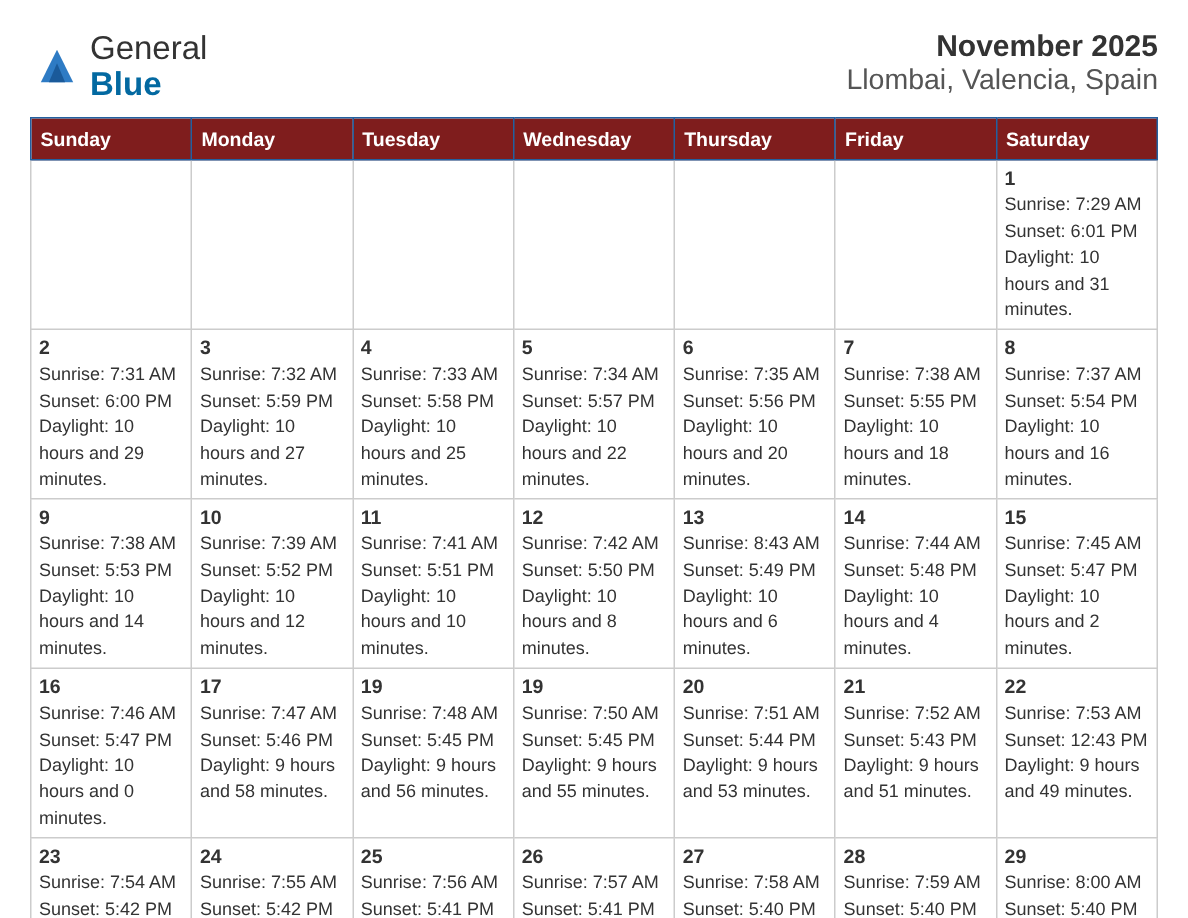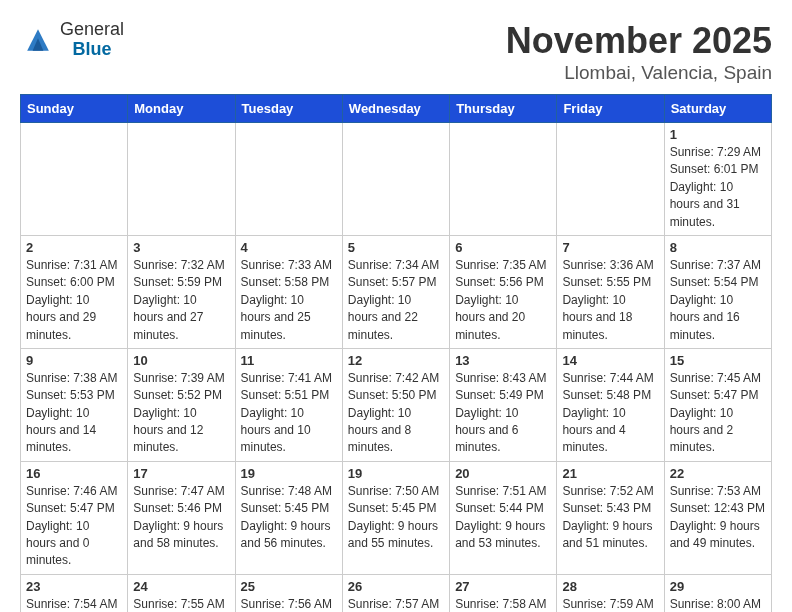--- a/index.html
+++ b/index.html
@@ -15,49 +15,48 @@
       justify-content: space-between;
       align-items: flex-start;
       margin-bottom: 10px;
     }
     .logo {
       display: flex;
       align-items: center;
       gap: 4px;
     }
     .logo-text {
-      font-size: 18px;
+      font-size: 22px;
       line-height: 1.1;
-      text-align: center;
     }
     .logo-general { color: #333; font-weight: normal; }
     .logo-blue { color: #0369a1; font-weight: bold; }
     .logo-icon {
       width: 36px;
       height: 36px;
     }
     .title-block {
       text-align: right;
     }
     .month-title {
-      font-size: 36px;
+      font-size: 20px;
       font-weight: bold;
       color: #333;
     }
     .location {
       font-size: 19px;
       color: #555;
     }
     .calendar {
       width: 100%;
       border-collapse: collapse;
       border: 1px solid #ccc;
     }
     .calendar th {
-      background-color: #1d4ed8;
+      background-color: #7f1d1d;
       color: #fff;
       font-size: 13px;
       font-weight: bold;
       padding: 6px 6px;
       text-align: left;
       border: 1px solid #2260a0;
     }
     .calendar td {
       border: 1px solid #ccc;
       vertical-align: top;
@@ -160,21 +159,21 @@
 Daylight: 10 hours and 22 minutes.</div>
         </td>
         <td>
           <span class="day-number">6</span>
           <div class="day-info">Sunrise: 7:35 AM
 Sunset: 5:56 PM
 Daylight: 10 hours and 20 minutes.</div>
         </td>
         <td>
           <span class="day-number">7</span>
-          <div class="day-info">Sunrise: 3:36 AM
+          <div class="day-info">Sunrise: 7:38 AM
 Sunset: 5:55 PM
 Daylight: 10 hours and 18 minutes.</div>
         </td>
         <td>
           <span class="day-number">8</span>
           <div class="day-info">Sunrise: 7:37 AM
 Sunset: 5:54 PM
 Daylight: 10 hours and 16 minutes.</div>
         </td>
       </tr>

